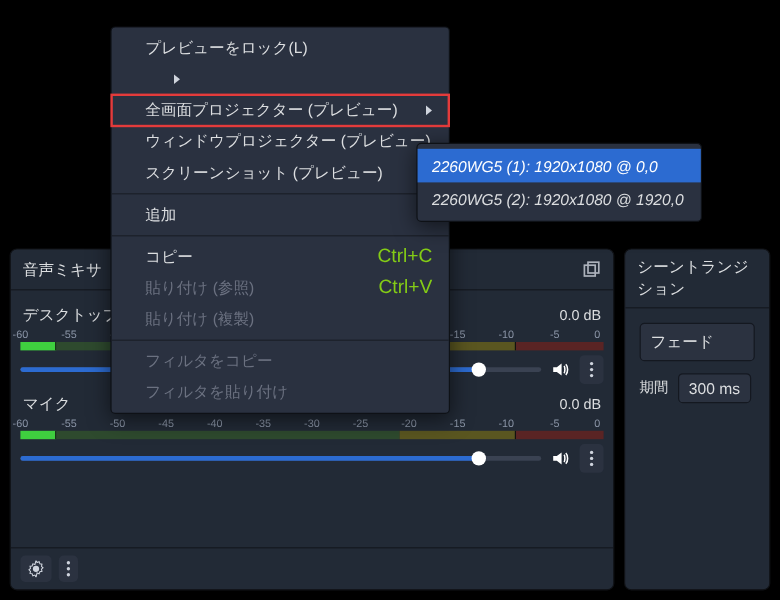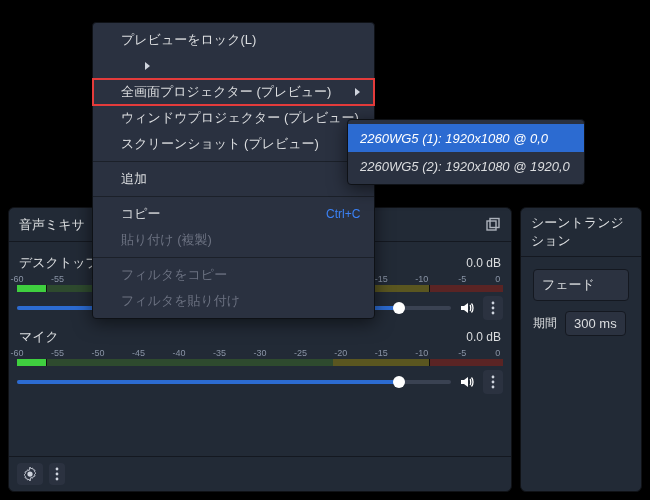--- a/index.html
+++ b/index.html
@@ -156,21 +156,21 @@
   .ctx-main { left: 92px; top: 22px; }
   .ctx-item {
     display: flex;
     align-items: center;
     padding: 6px 14px 6px 28px;
     position: relative;
     white-space: nowrap;
     height: 26px;
   }
   .ctx-item .lbl { flex: 1; }
-  .ctx-item .shortcut { color: #3b82f6; font-size: 12px; margin-left: 24px; }
+  .ctx-item .shortcut { color: #84cc16; font-size: 16px; margin-left: 24px; }
   .ctx-item .arrow {
     margin-left: 24px;
     width: 0; height: 0;
     border-top: 4px solid transparent;
     border-bottom: 4px solid transparent;
     border-left: 5px solid #cfd4dd;
   }
   .ctx-item.disabled { color: #6b7180; }
   .ctx-item.checked::before {
     content: "✓";
@@ -374,20 +374,24 @@
     <div class="ctx-item">
       <span class="lbl">追加</span>
       <span class="arrow"></span>
     </div>
     <div class="ctx-sep"></div>
     <div class="ctx-item">
       <span class="lbl">コピー</span>
       <span class="shortcut">Ctrl+C</span>
     </div>
     <div class="ctx-item disabled">
+      <span class="lbl">貼り付け (参照)</span>
+      <span class="shortcut">Ctrl+V</span>
+    </div>
+    <div class="ctx-item disabled">
       <span class="lbl">貼り付け (複製)</span>
     </div>
     <div class="ctx-sep"></div>
     <div class="ctx-item disabled">
       <span class="lbl">フィルタをコピー</span>
     </div>
     <div class="ctx-item disabled">
       <span class="lbl">フィルタを貼り付け</span>
     </div>
   </div>

